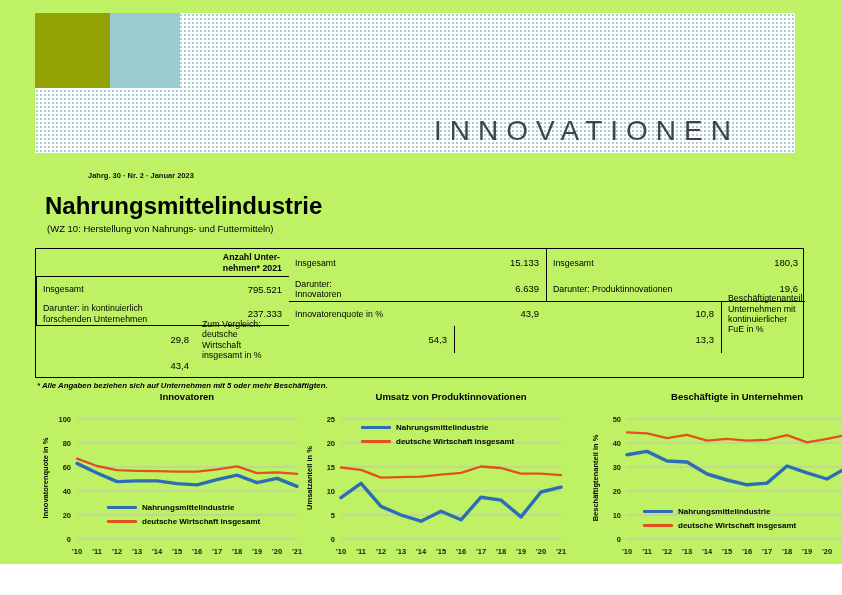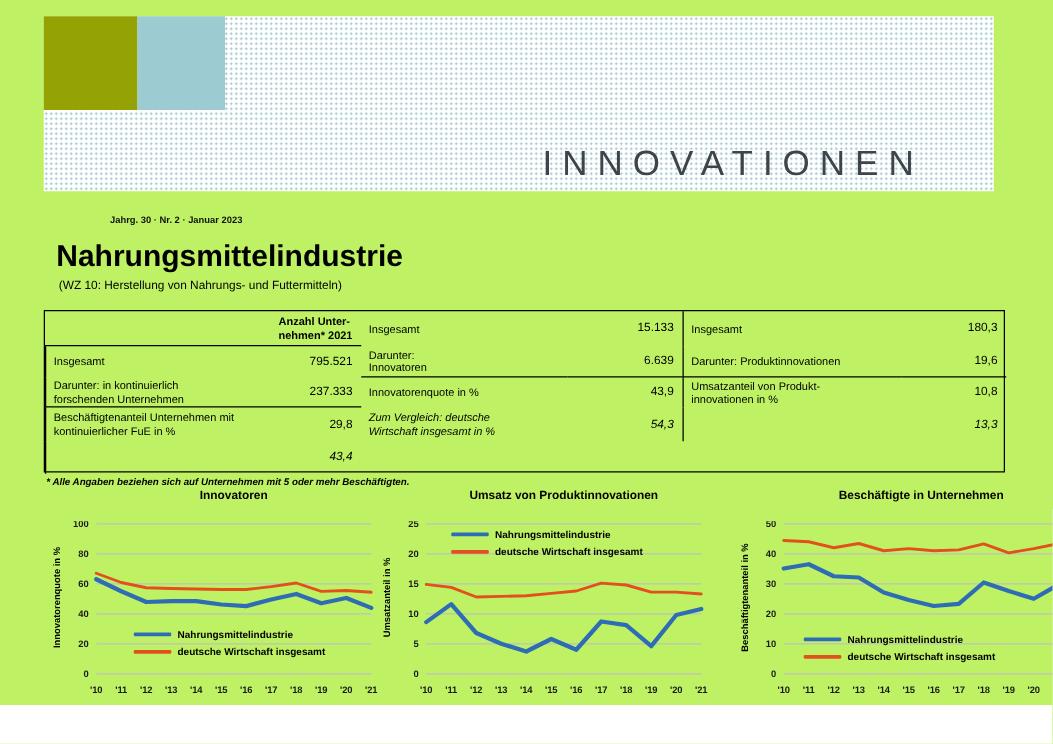--- a/index.html
+++ b/index.html
@@ -29,21 +29,21 @@
     grid-template-columns:160px 93px 165px 92px 175px 84px;
     grid-template-rows:28px 25px 24px 27px 26px;
     border:1.6px solid #000;font-size:8.8px;color:#000;}
   #ztable .cell{box-sizing:border-box;display:flex;align-items:center;padding:1px 6px;line-height:1.18;}
   #ztable .th{grid-column:span 2;justify-content:flex-end;text-align:left;font-weight:700;
     white-space:pre-line;border-bottom:1.2px solid #000;padding-right:7px;}
   #ztable .tl{white-space:pre-line;}
   #ztable .tv{justify-content:flex-end;text-align:right;font-size:9.5px;padding-right:7px;}
   #ztable .bl{border-left:1.5px solid #000;}
   #ztable .rb{border-bottom:1.8px solid #000;}
-  #ztable .it{font-style:italic;}
+  #ztable .it{}
 
   #footnote{position:absolute;left:37px;top:381px;font-size:7.8px;font-weight:700;font-style:italic;color:#000;}
 
   
   #charts{position:absolute;left:0;top:391px;width:842px;height:185px;}
   #charts .chart{position:absolute;top:0;width:265px;height:180px;}
   #charts .chart:nth-of-type(1){left:41px}
   #charts .chart:nth-of-type(2){left:305px}
   #charts .chart:nth-of-type(3){left:591px}
   .chart-titlebox{height:26px;margin-left:36px;width:220px;text-align:center;
@@ -91,22 +91,20 @@
     <div class="cell tl rb">Darunter:
 Innovatoren</div>
     <div class="cell tv rb">6.639</div>
     <div class="cell tl bl rb">Darunter: Produktinnovationen</div>
     <div class="cell tv rb">19,6</div>
     <div class="cell tl bl rb">Darunter: in kontinuierlich forschenden Unternehmen</div>
     <div class="cell tv rb">237.333</div>
 
     <div class="cell tl">Innovatorenquote in %</div>
     <div class="cell tv">43,9</div>
-    <div class="cell tl bl">Umsatzanteil von Produkt-
-innovationen in %</div>
     <div class="cell tv">10,8</div>
     <div class="cell tl bl">Beschäftigtenanteil Unternehmen mit kontinuierlicher FuE in %</div>
     <div class="cell tv">29,8</div>
 
     <div class="cell tl it">Zum Vergleich: deutsche
 Wirtschaft insgesamt in %</div>
     <div class="cell tv it">54,3</div>
     <div class="cell tl bl it"></div>
     <div class="cell tv it">13,3</div>
     <div class="cell tl bl it"></div>

